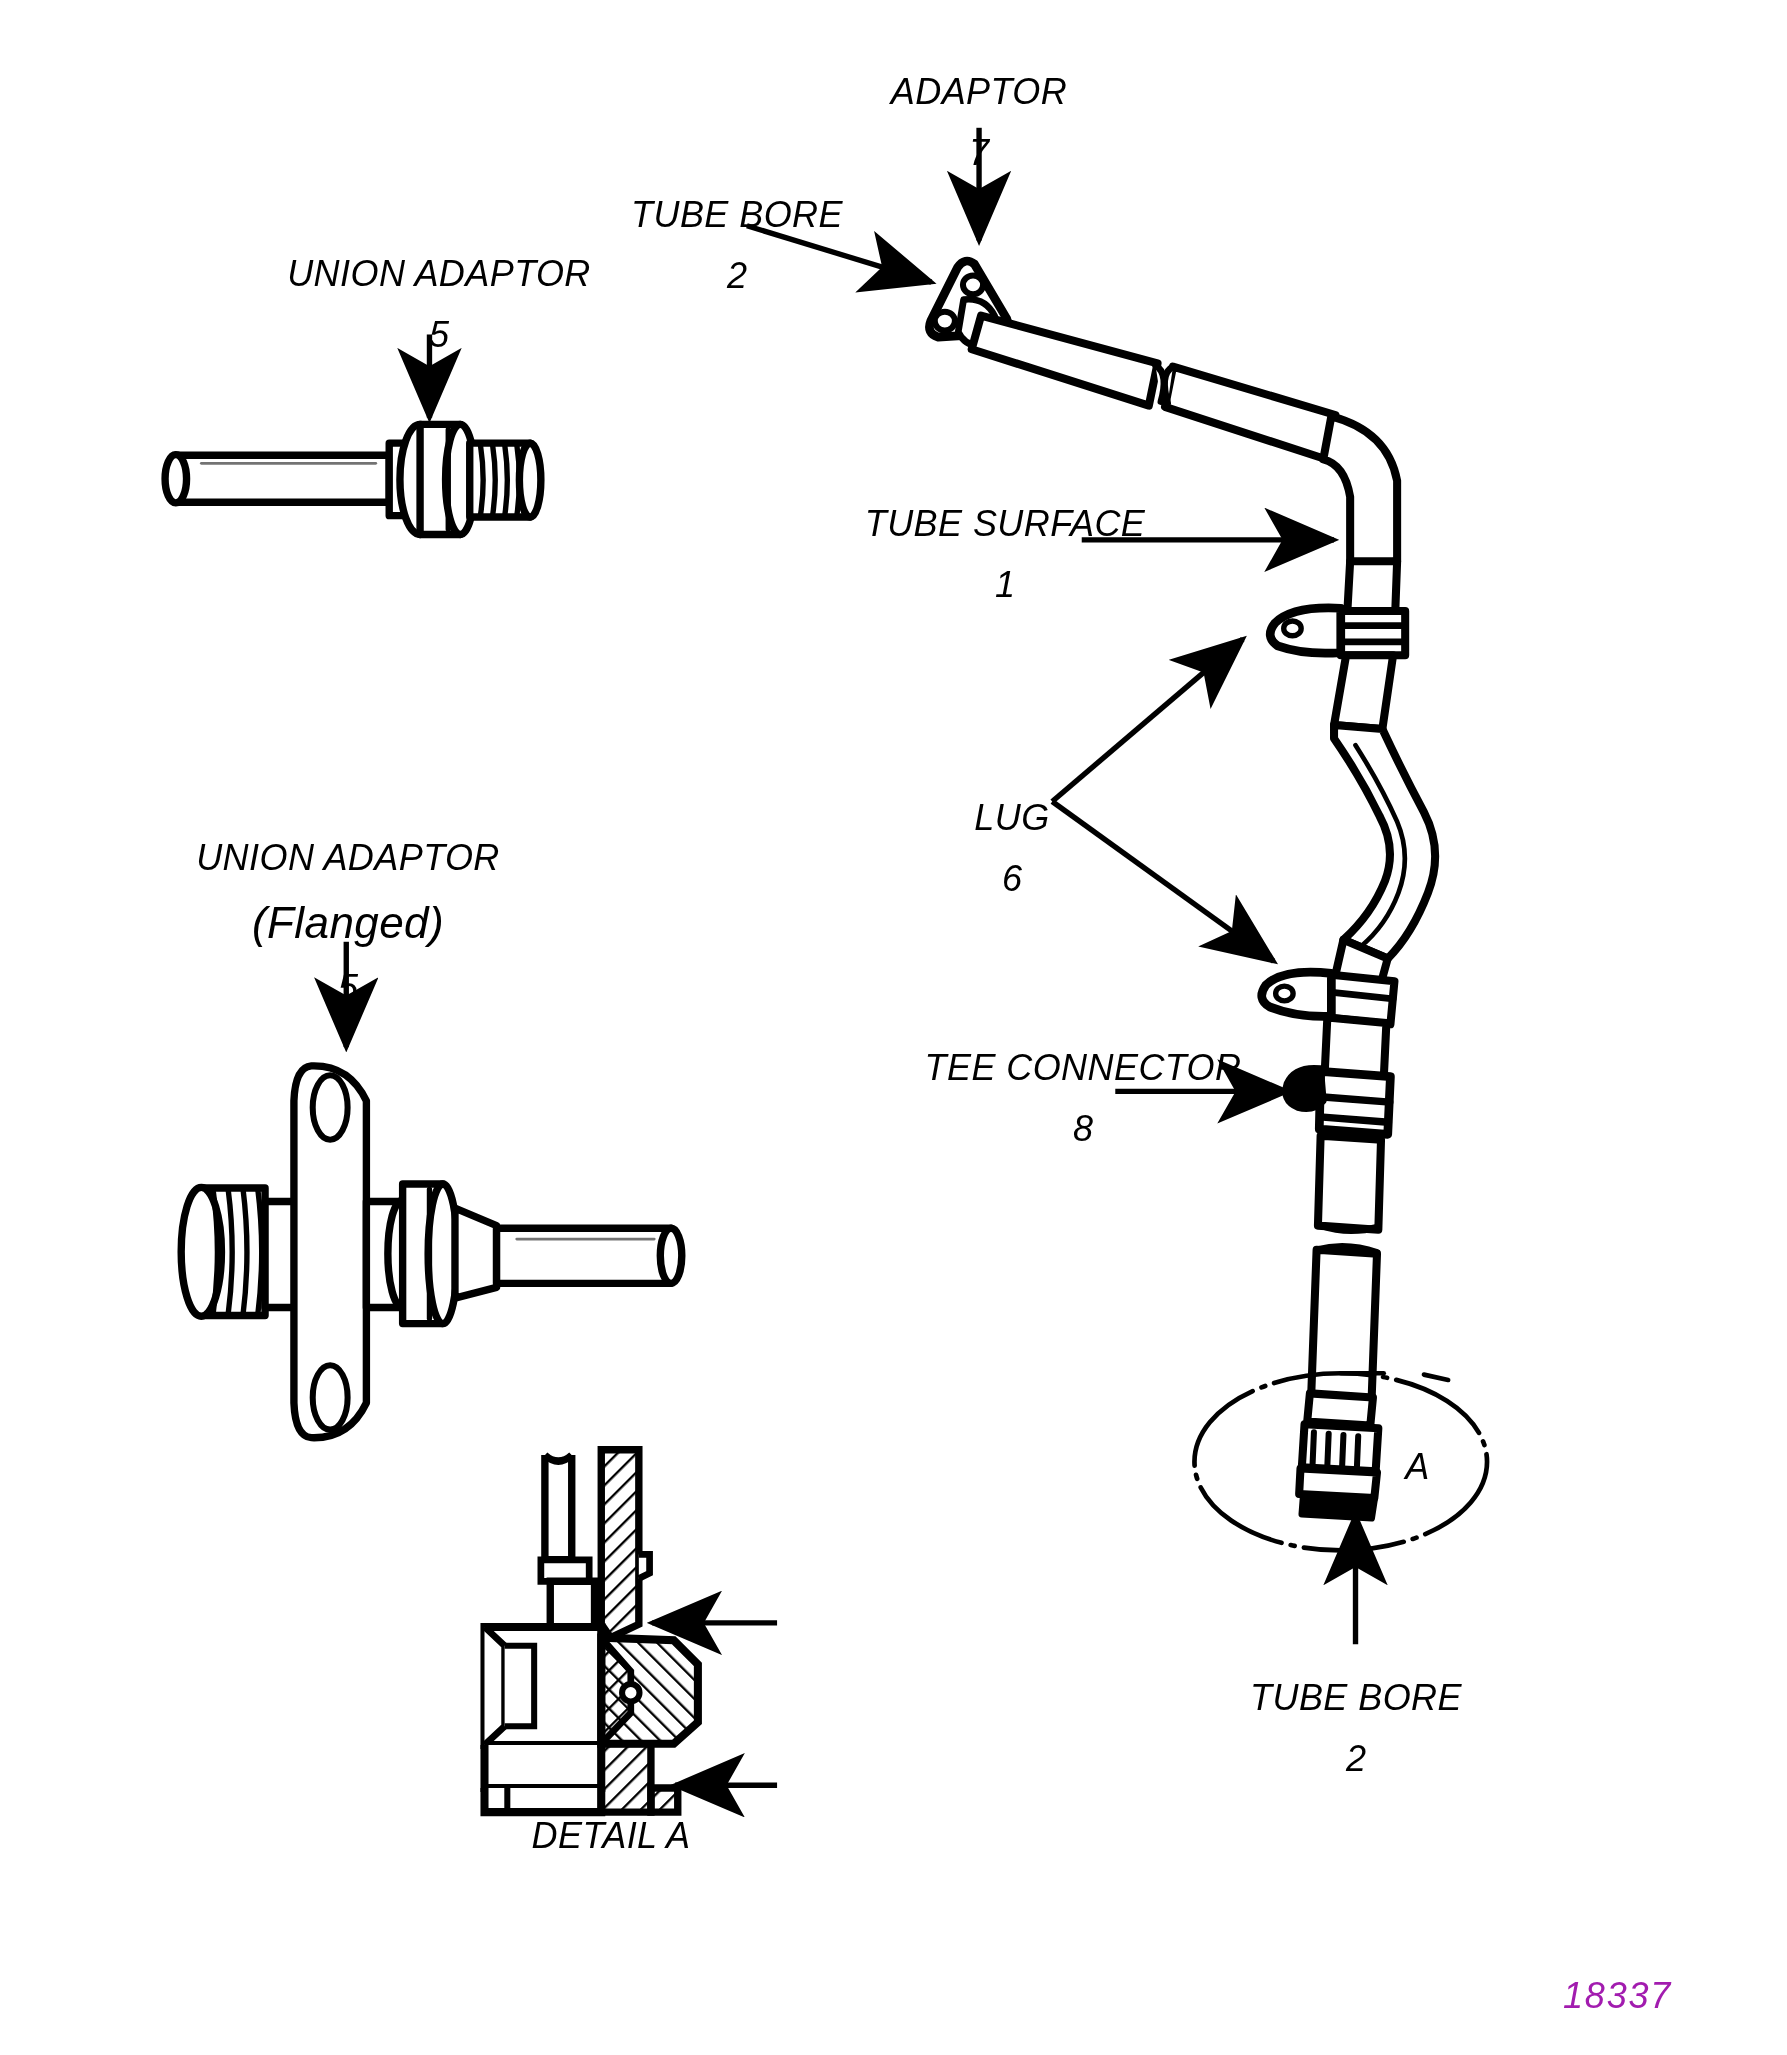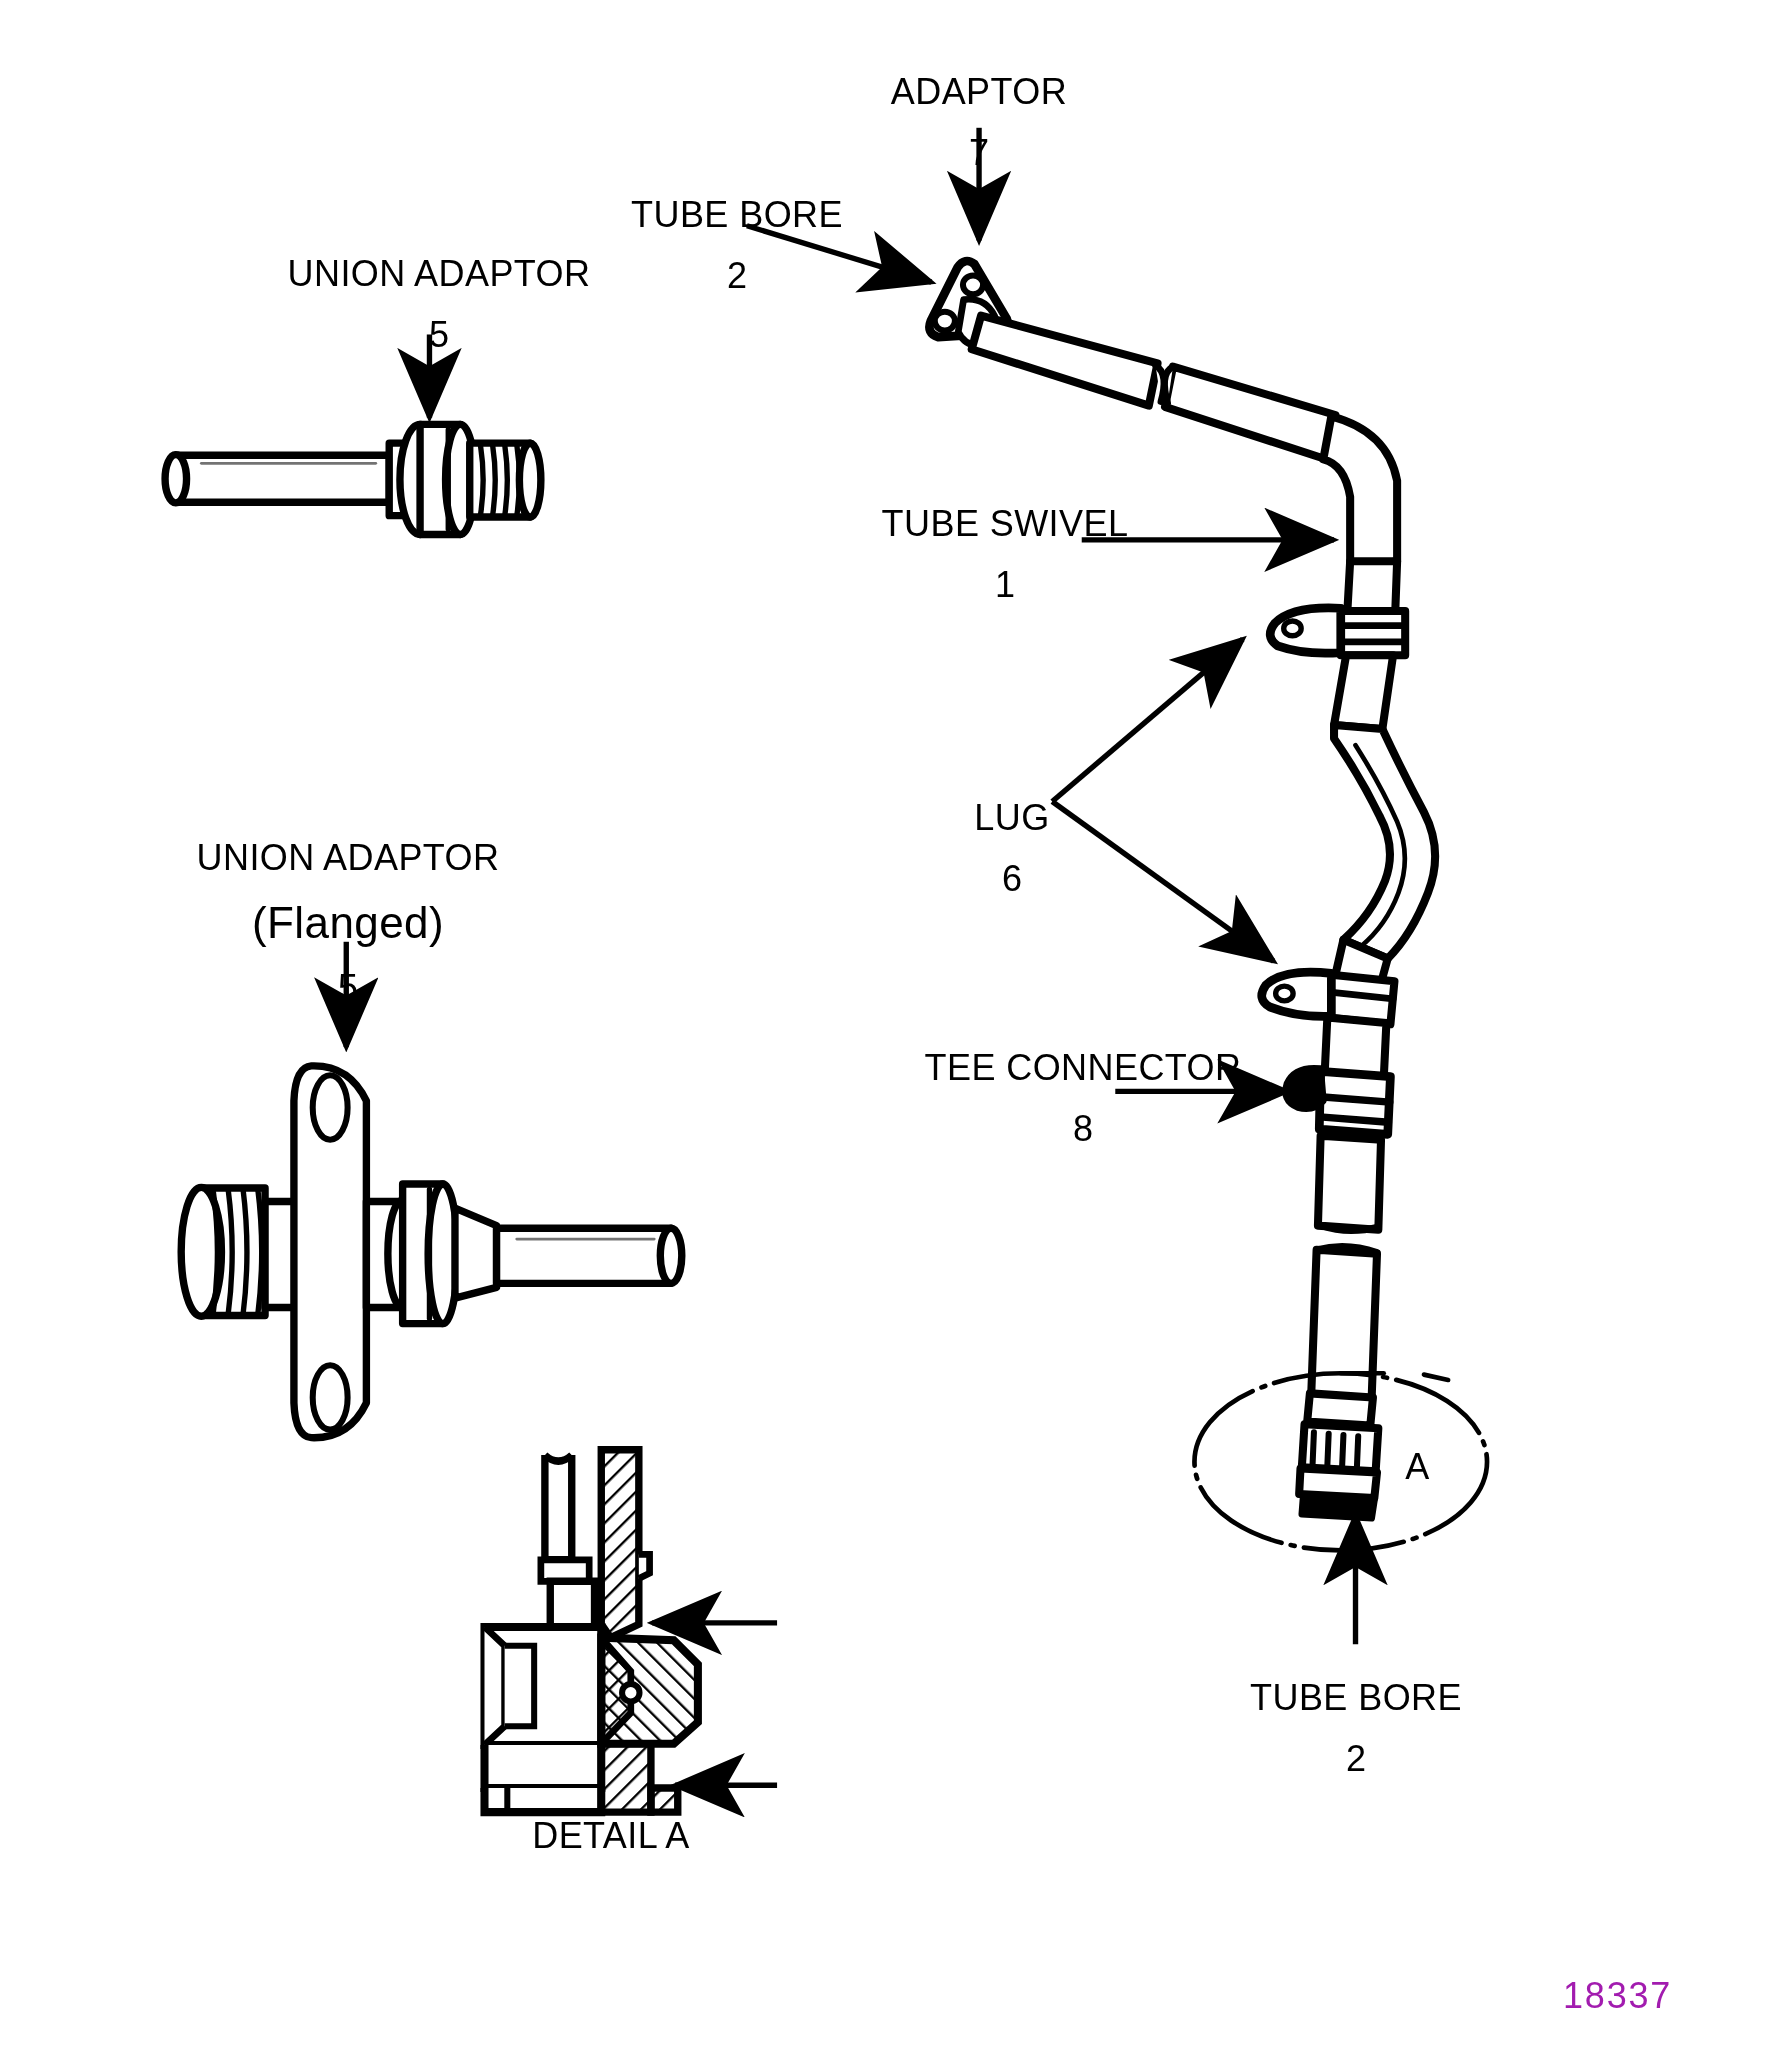--- a/index.html
+++ b/index.html
@@ -9,20 +9,21 @@
   }
   body {
     font-family: "Liberation Sans", sans-serif;
   }
   #page {
     position: relative;
     width: 1773px;
     height: 2056px;
     background: #ffffff;
     overflow: hidden;
+    font-style: italic;
   }
   #artboard {
     position: absolute;
     inset: 0;
     width: 1787px;
     height: 2056px;
   }
   .lbl {
     position: absolute;
     color: #000000;
@@ -288,21 +289,21 @@
     <span class="num">5</span>
   </div>
 
   <div class="lbl" style="left:348px; top:816px;">
     <span class="t1">UNION ADAPTOR</span>
     <span class="t2">(Flanged)</span>
     <span class="num">5</span>
   </div>
 
   <div class="lbl" style="left:1005px; top:482px;">
-    <span class="t1">TUBE SWIVEL</span>
+    <span class="t1">TUBE SURFACE</span>
     <span class="num">1</span>
   </div>
 
   <div class="lbl" style="left:1012px; top:776px;">
     <span class="t1">LUG</span>
     <span class="num">6</span>
   </div>
 
   <div class="lbl" style="left:1047px; top:1026px;margin-left:36px;">
     <span class="t1">TEE CONNECTOR</span>

